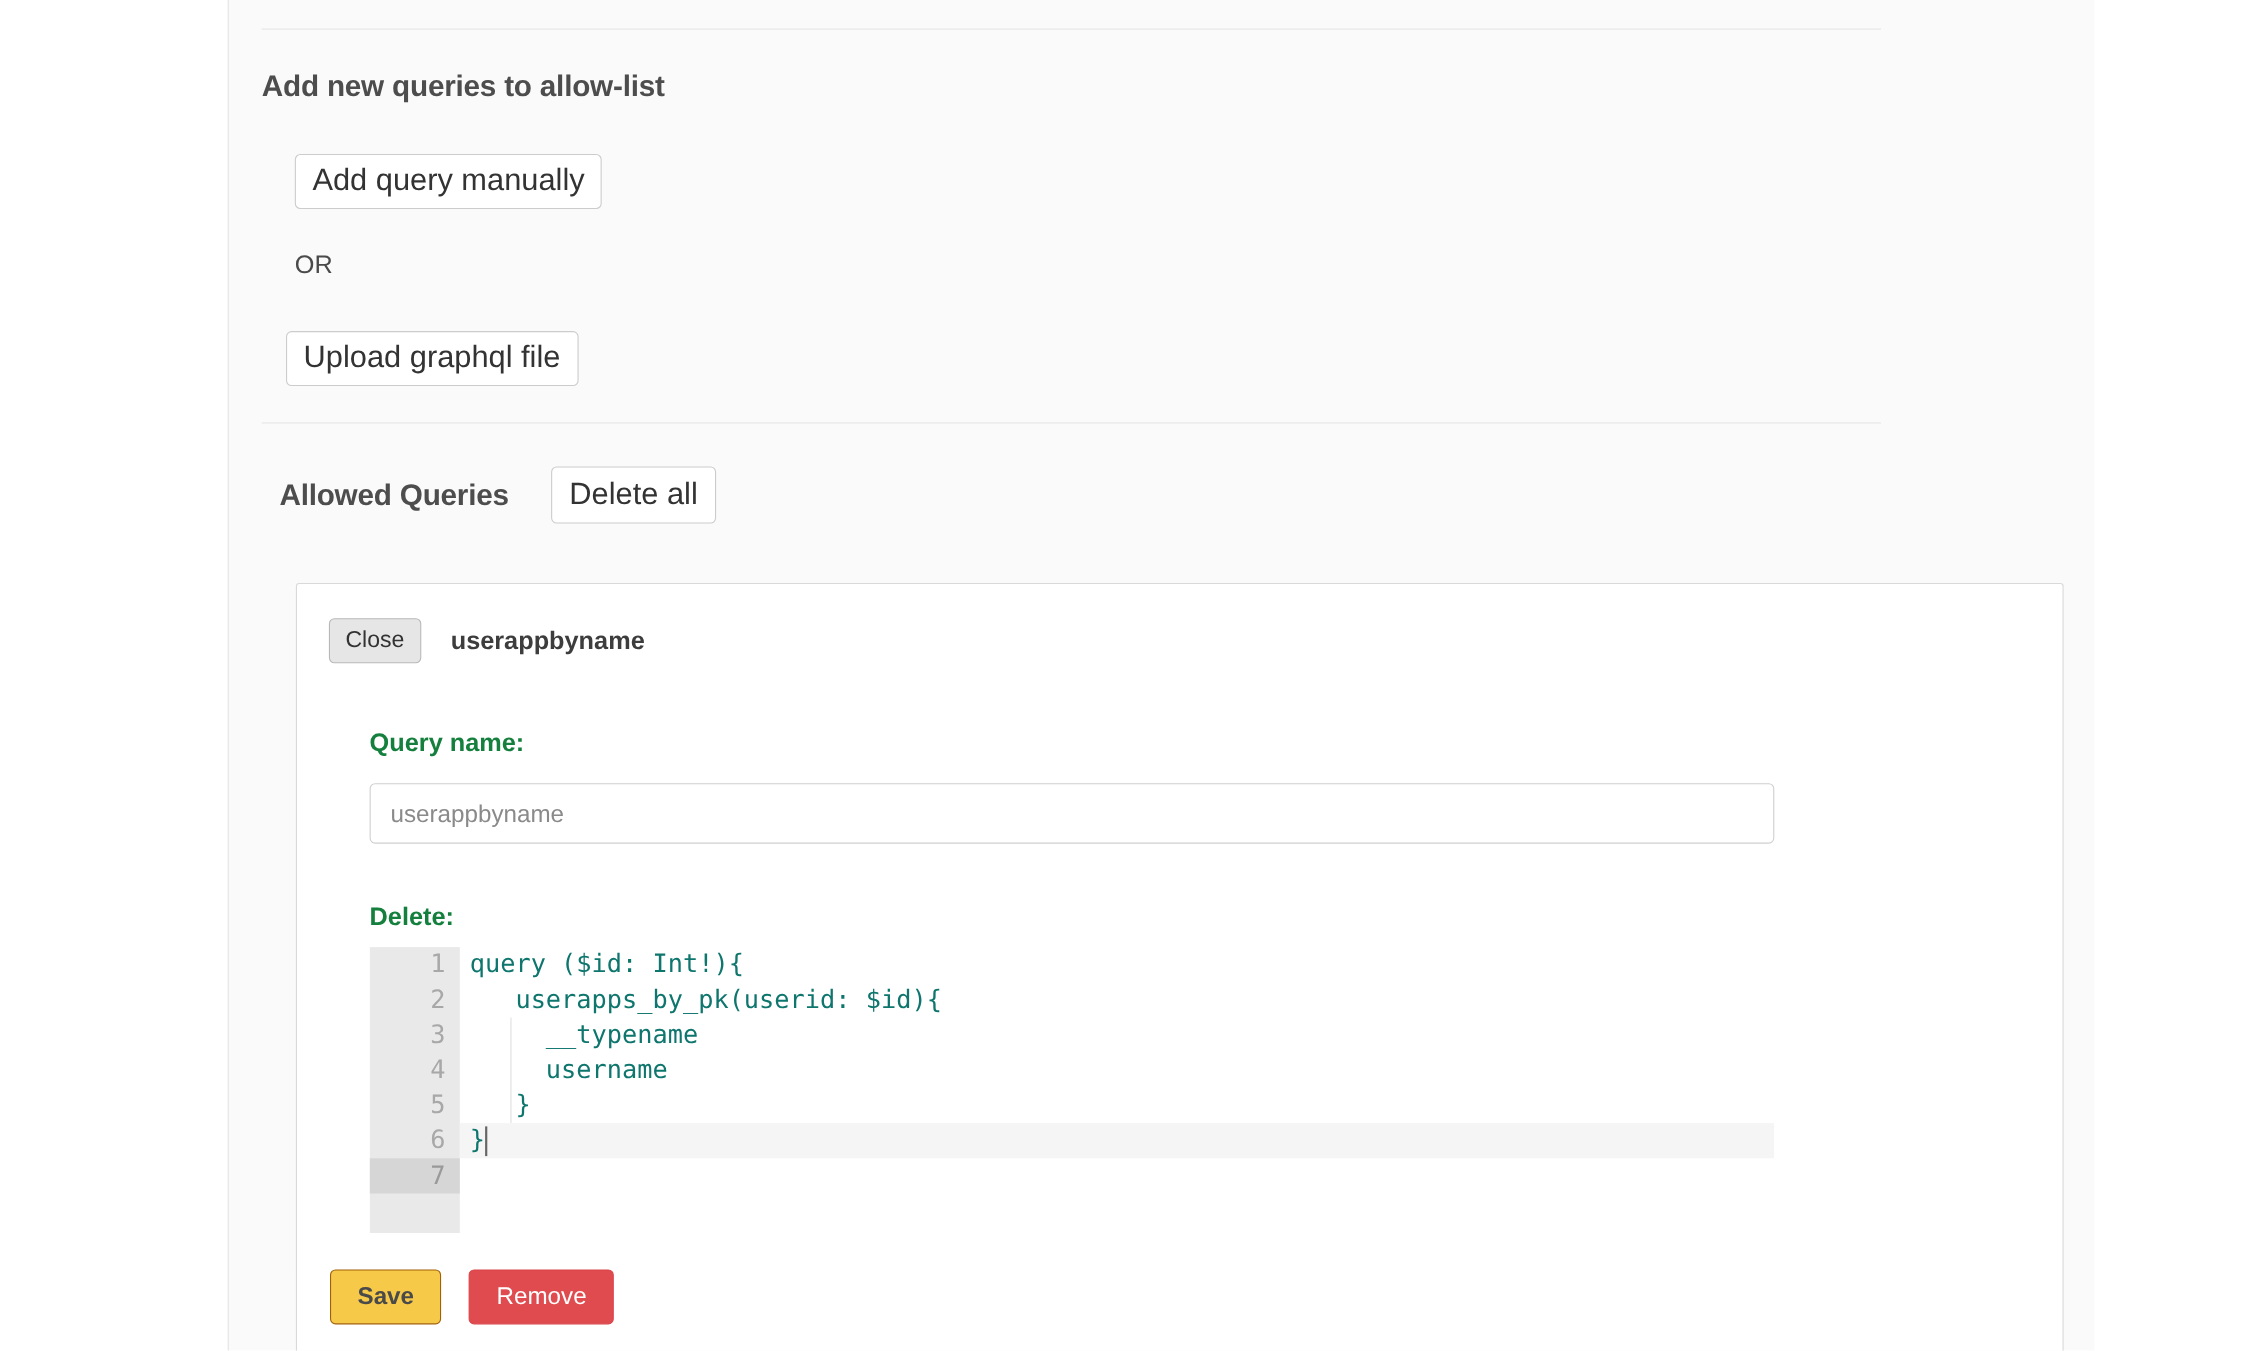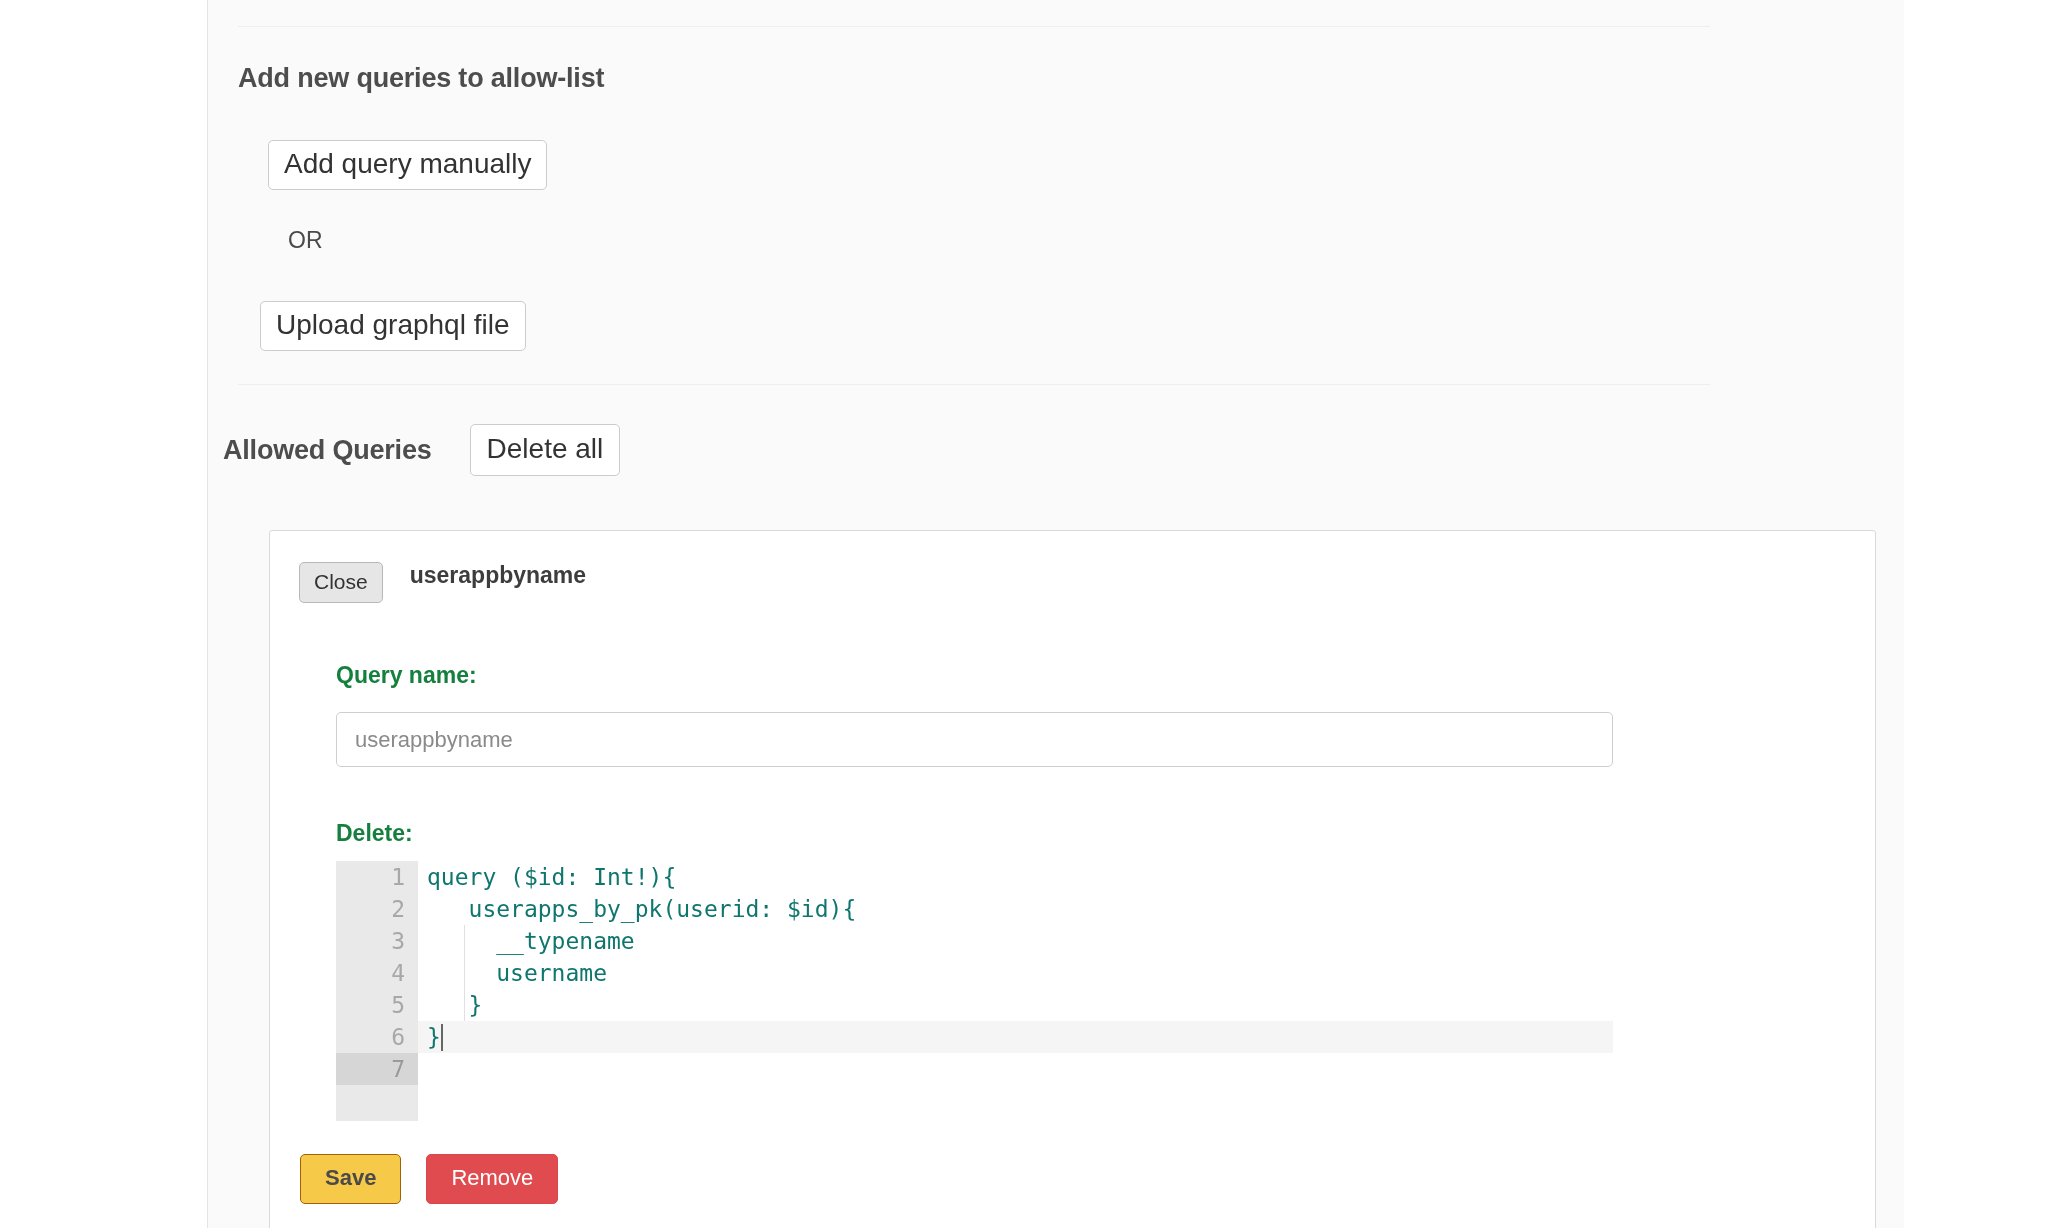--- a/index.html
+++ b/index.html
@@ -60,21 +60,21 @@
     margin: 0;
     font-size: 27px;
     font-weight: bold;
     color: #4d4d4d;
     letter-spacing: -0.2px;
   }
   .section-title.add-new   { top: 63px; }
 
   .allowed-row {
     position: absolute;
-    left: 15px;
+    left: 46px;
     top: 424px;
     display: flex;
     align-items: center;
     gap: 38px;
   }
   .allowed-row .section-title-inline {
     font-size: 27px;
     font-weight: bold;
     color: #4d4d4d;
     letter-spacing: -0.2px;
@@ -100,21 +100,20 @@
     position: absolute;
     left: 60px;
     top: 140px;
   }
   .or-text {
     position: absolute;
     left: 60px;
     top: 227px;
     font-size: 23px;
     color: #4a4a4a;
-    margin-left: 20px;
   }
   .btn-upload {
     position: absolute;
     left: 52px;
     top: 301px;
   }
   .btn-delete-all {
     padding: 10px 16px 12px 16px;
   }
 
@@ -128,21 +127,21 @@
     background: #ffffff;
     border: 1px solid #d9d9d9;
     border-radius: 3px;
   }
 
   .card-header {
     position: absolute;
     left: 29px;
     top: 31px;
     display: flex;
-    align-items: flex-start;
+    align-items: center;
     gap: 27px;
   }
   .btn-close {
     background: #e6e6e6;
     border: 1px solid #b8b8b8;
     border-radius: 5px;
     padding: 8px 14px 10px 14px;
     font-family: "Liberation Sans", sans-serif;
     font-size: 21px;
     line-height: 1;

